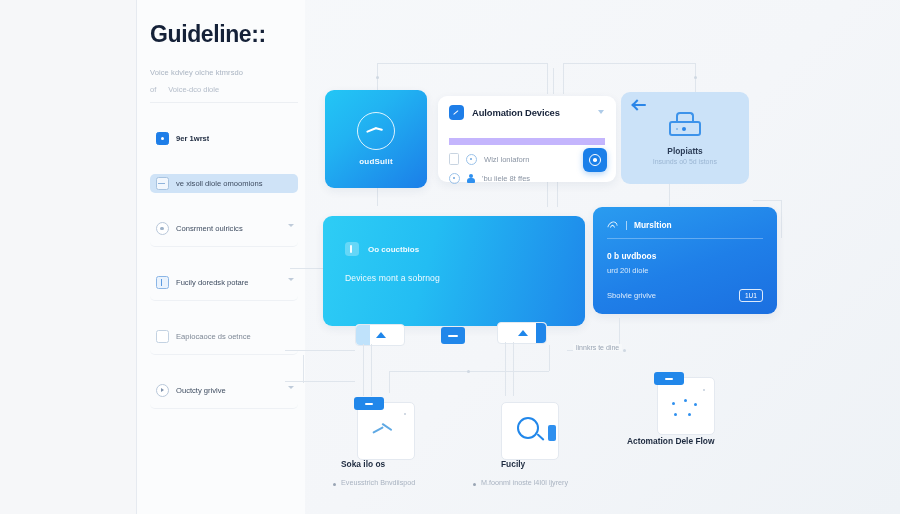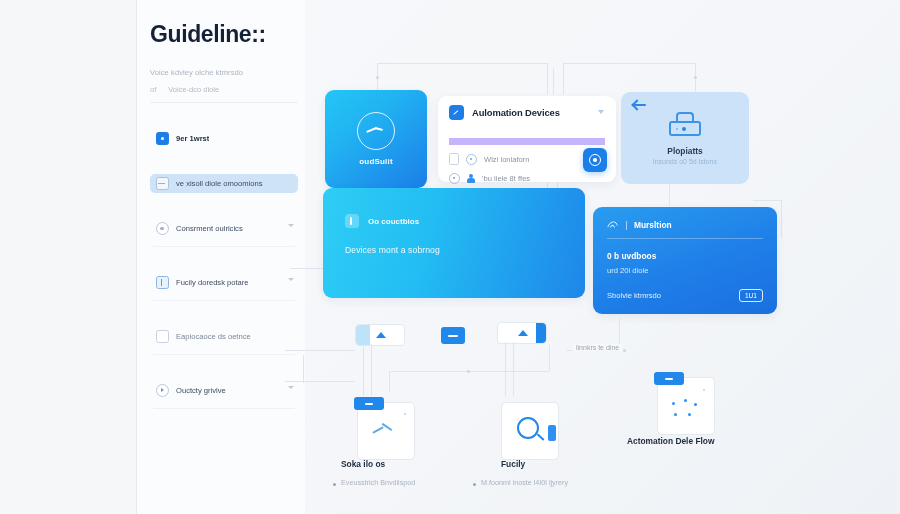--- a/index.html
+++ b/index.html
@@ -88,21 +88,21 @@
   .back-arrow:after{content:"";position:absolute;left:-.5px;top:-3px;width:6px;height:6px;border-left:2px solid #2b86e8;border-bottom:2px solid #2b86e8;transform:rotate(45deg);}
   .lock{position:absolute;left:50%;top:20px;transform:translateX(-50%);width:32px;height:24px;}
   .lock-body{position:absolute;left:0;bottom:0;width:32px;height:15px;border:2px solid #3d93ea;border-radius:3px;box-sizing:border-box;background:#cbe2f8;}
   .lock-sh{position:absolute;left:7px;top:0;width:18px;height:12px;border:2px solid #3d93ea;border-bottom:none;border-radius:4px 4px 0 0;box-sizing:border-box;}
   .lock-dot{position:absolute;left:13px;bottom:5px;width:4px;height:4px;border-radius:50%;background:#2b86e8;}
   .lock-dot2{position:absolute;left:7px;bottom:5.6px;width:2.4px;height:2.4px;border-radius:50%;background:#7fb5e8;}
   .cC-t{position:absolute;left:0;right:0;top:54px;text-align:center;font-size:8.4px;font-weight:bold;color:#2a3b55;}
   .cC-s{position:absolute;left:0;right:0;top:66px;text-align:center;font-size:7px;color:#9bb6d3;}
 
   
-  .panelD{left:18px;top:188px;width:262px;height:110px;
+  .panelD{left:18px;top:216px;width:262px;height:110px;
     background:linear-gradient(105deg,#2ecdf5 0%,#23bdf3 40%,#1e86ea 100%);padding:26px 22px;box-sizing:border-box;}
   .pD-row{display:flex;align-items:center;gap:9px;}
   .pD-ico{width:14px;height:14px;border-radius:3.5px;background:rgba(255,255,255,.28);position:relative;flex:none;}
   .pD-ico:after{content:"";position:absolute;left:5px;top:3px;width:1.6px;height:8px;background:rgba(255,255,255,.92);border-radius:1px;}
   .pD-t{font-size:8px;font-weight:bold;color:rgba(255,255,255,.92);}
   .pD-s{font-size:8.6px;color:rgba(255,255,255,.92);margin-top:17px;letter-spacing:.1px;}
 
   
   .panelE{left:288px;top:207px;width:184px;height:107px;
     background:linear-gradient(160deg,#2a9cf0 0%,#1f7fe8 55%,#1b6fe0 100%);padding:13px 14px;box-sizing:border-box;}
@@ -264,21 +264,21 @@
 
     <div class="card panelE shadow">
       <div class="pE-head">
         <span class="wifi"></span>
         <span class="pE-bar"></span>
         <span class="pE-title">Mursltion</span>
       </div>
       <div class="pE-l1">0  b uvdboos</div>
       <div class="pE-l2">urd 20l diole</div>
       <div class="pE-foot">
-        <span class="pE-l3">Sbolvie ktmrsdo</span>
+        <span class="pE-l3">Sbolvie grivlve</span>
         <span class="pE-badge">1U1</span>
       </div>
     </div>
 
     <div class="up" style="left:50px;top:324px;">
       <div class="up-l" style="left:0;top:0;"></div>
     </div>
     <div class="chip" style="left:136px;top:327px;"></div>
     <div class="up" style="left:192px;top:322px;">
       <div class="up-r" style="right:0;top:0;"></div>

